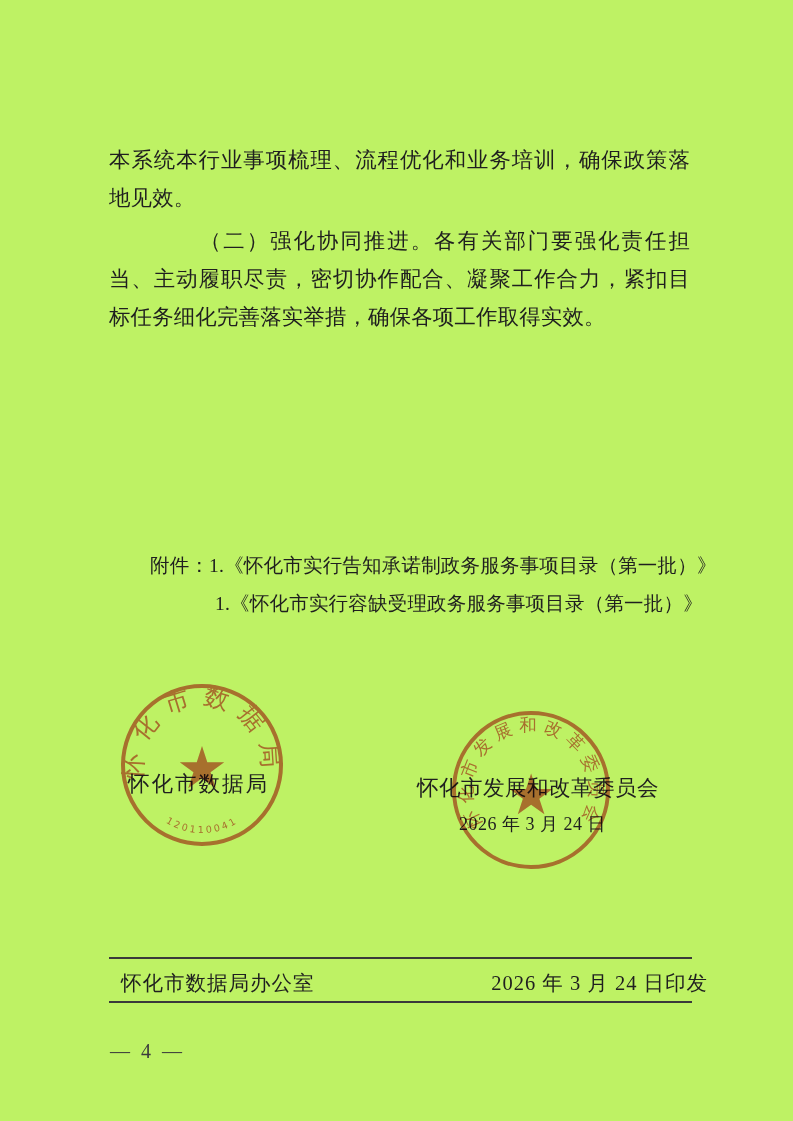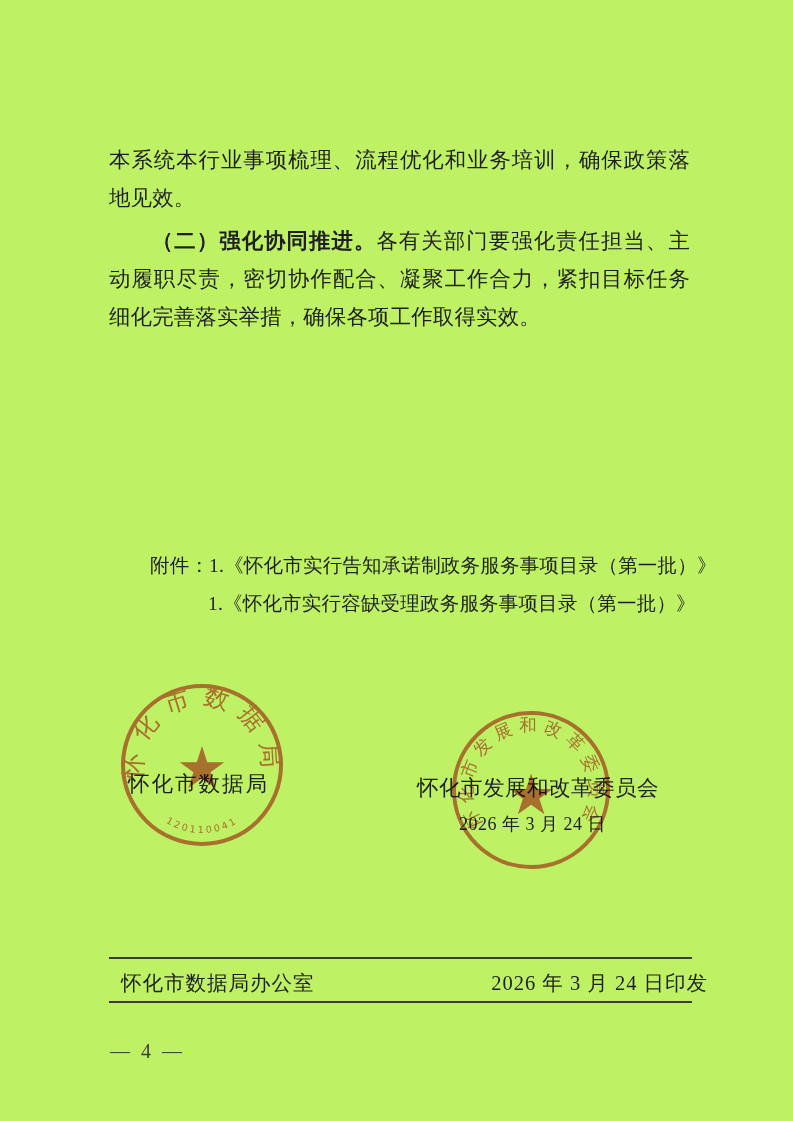--- a/index.html
+++ b/index.html
@@ -12,24 +12,24 @@
     overflow:hidden;
   }
   .body-text{
     position:absolute;left:109px;top:141px;width:581px;
     font-size:21.4px;line-height:38px;
     text-align:justify;text-justify:inter-character;
     letter-spacing:0.2px;
   }
   .body-text p{margin:0 0 5px 0;}
   .body-text p.indented{text-indent:2em;}
-  .para-lead{font-weight:700;}
+  .para-lead{font-weight:400;margin-left:48px;}
   .attachments{
     position:absolute;left:150px;top:547px;width:560px;
-    font-size:19.5px;line-height:38px;letter-spacing:0.2px;
+    font-size:19.5px;line-height:38px;letter-spacing:0.2px;text-align:center;
   }
   .attachment-line{white-space:nowrap;}
   .attachment-line.second{padding-left:58px;}
   .attachment-label{display:inline;}
   .sig-name-left{
     position:absolute;left:128px;top:769px;
     font-size:21.5px;letter-spacing:2px;white-space:nowrap;
   }
   .sig-name-right{
     position:absolute;left:417px;top:773px;

